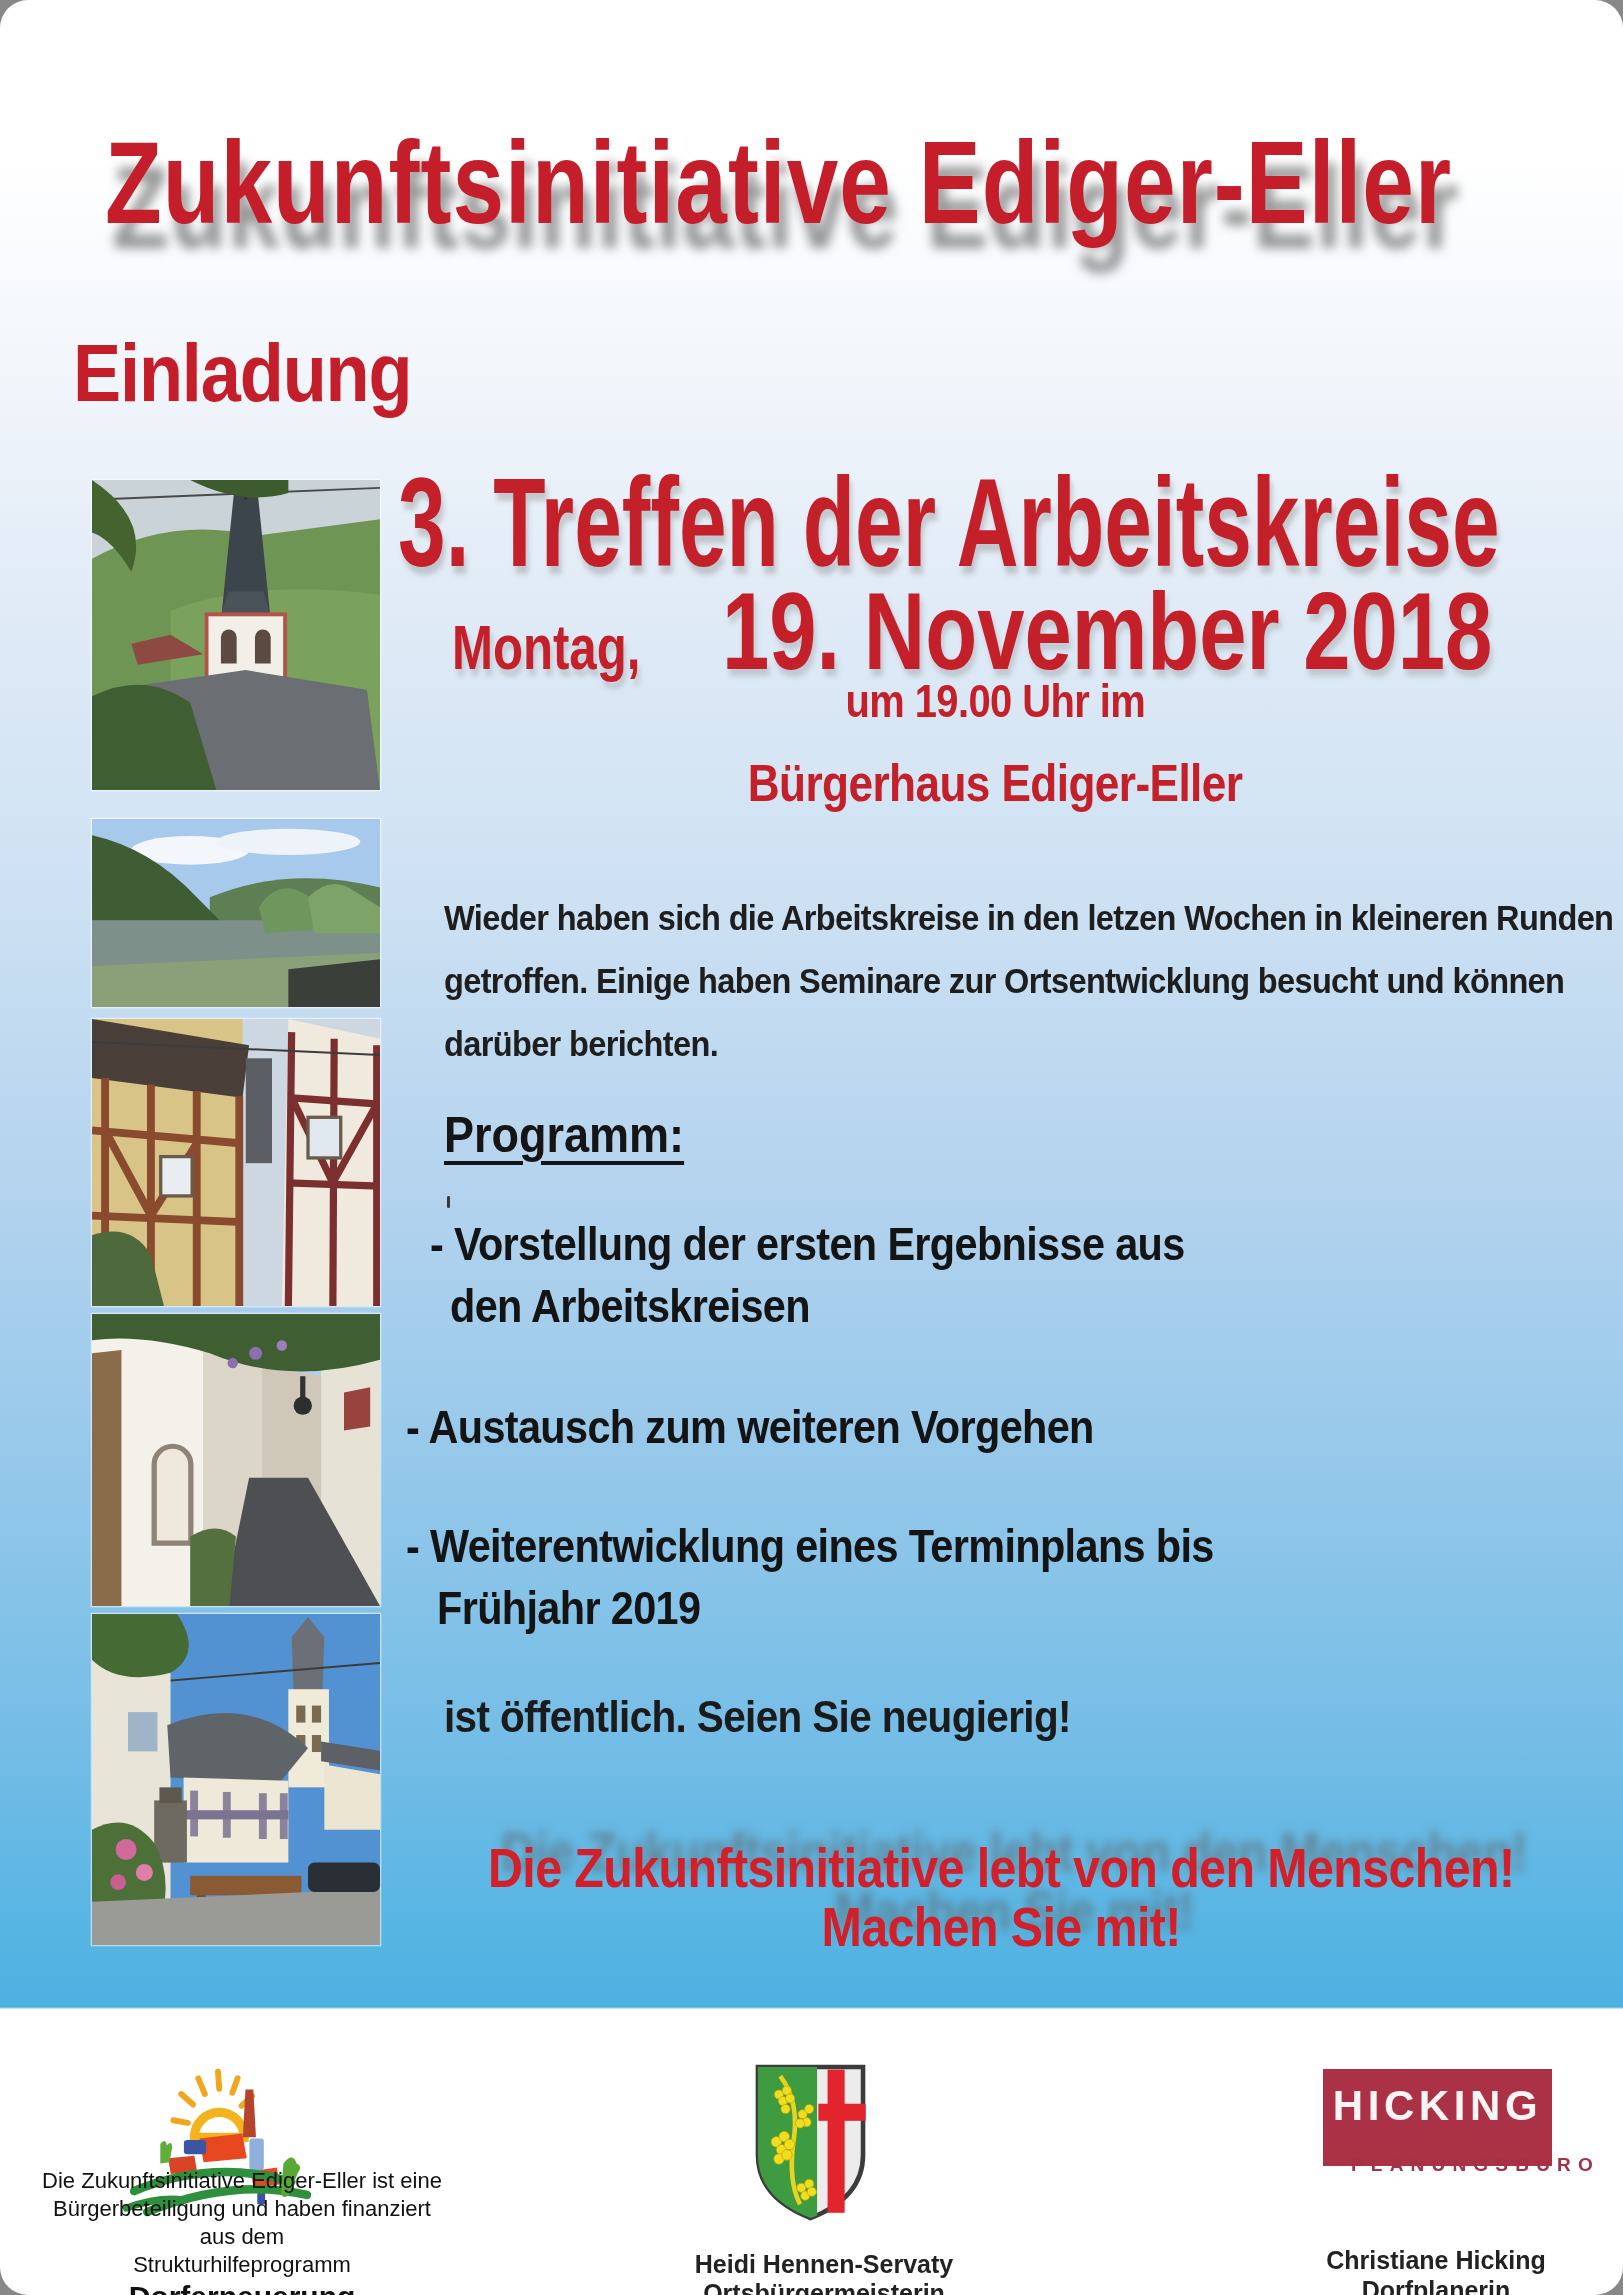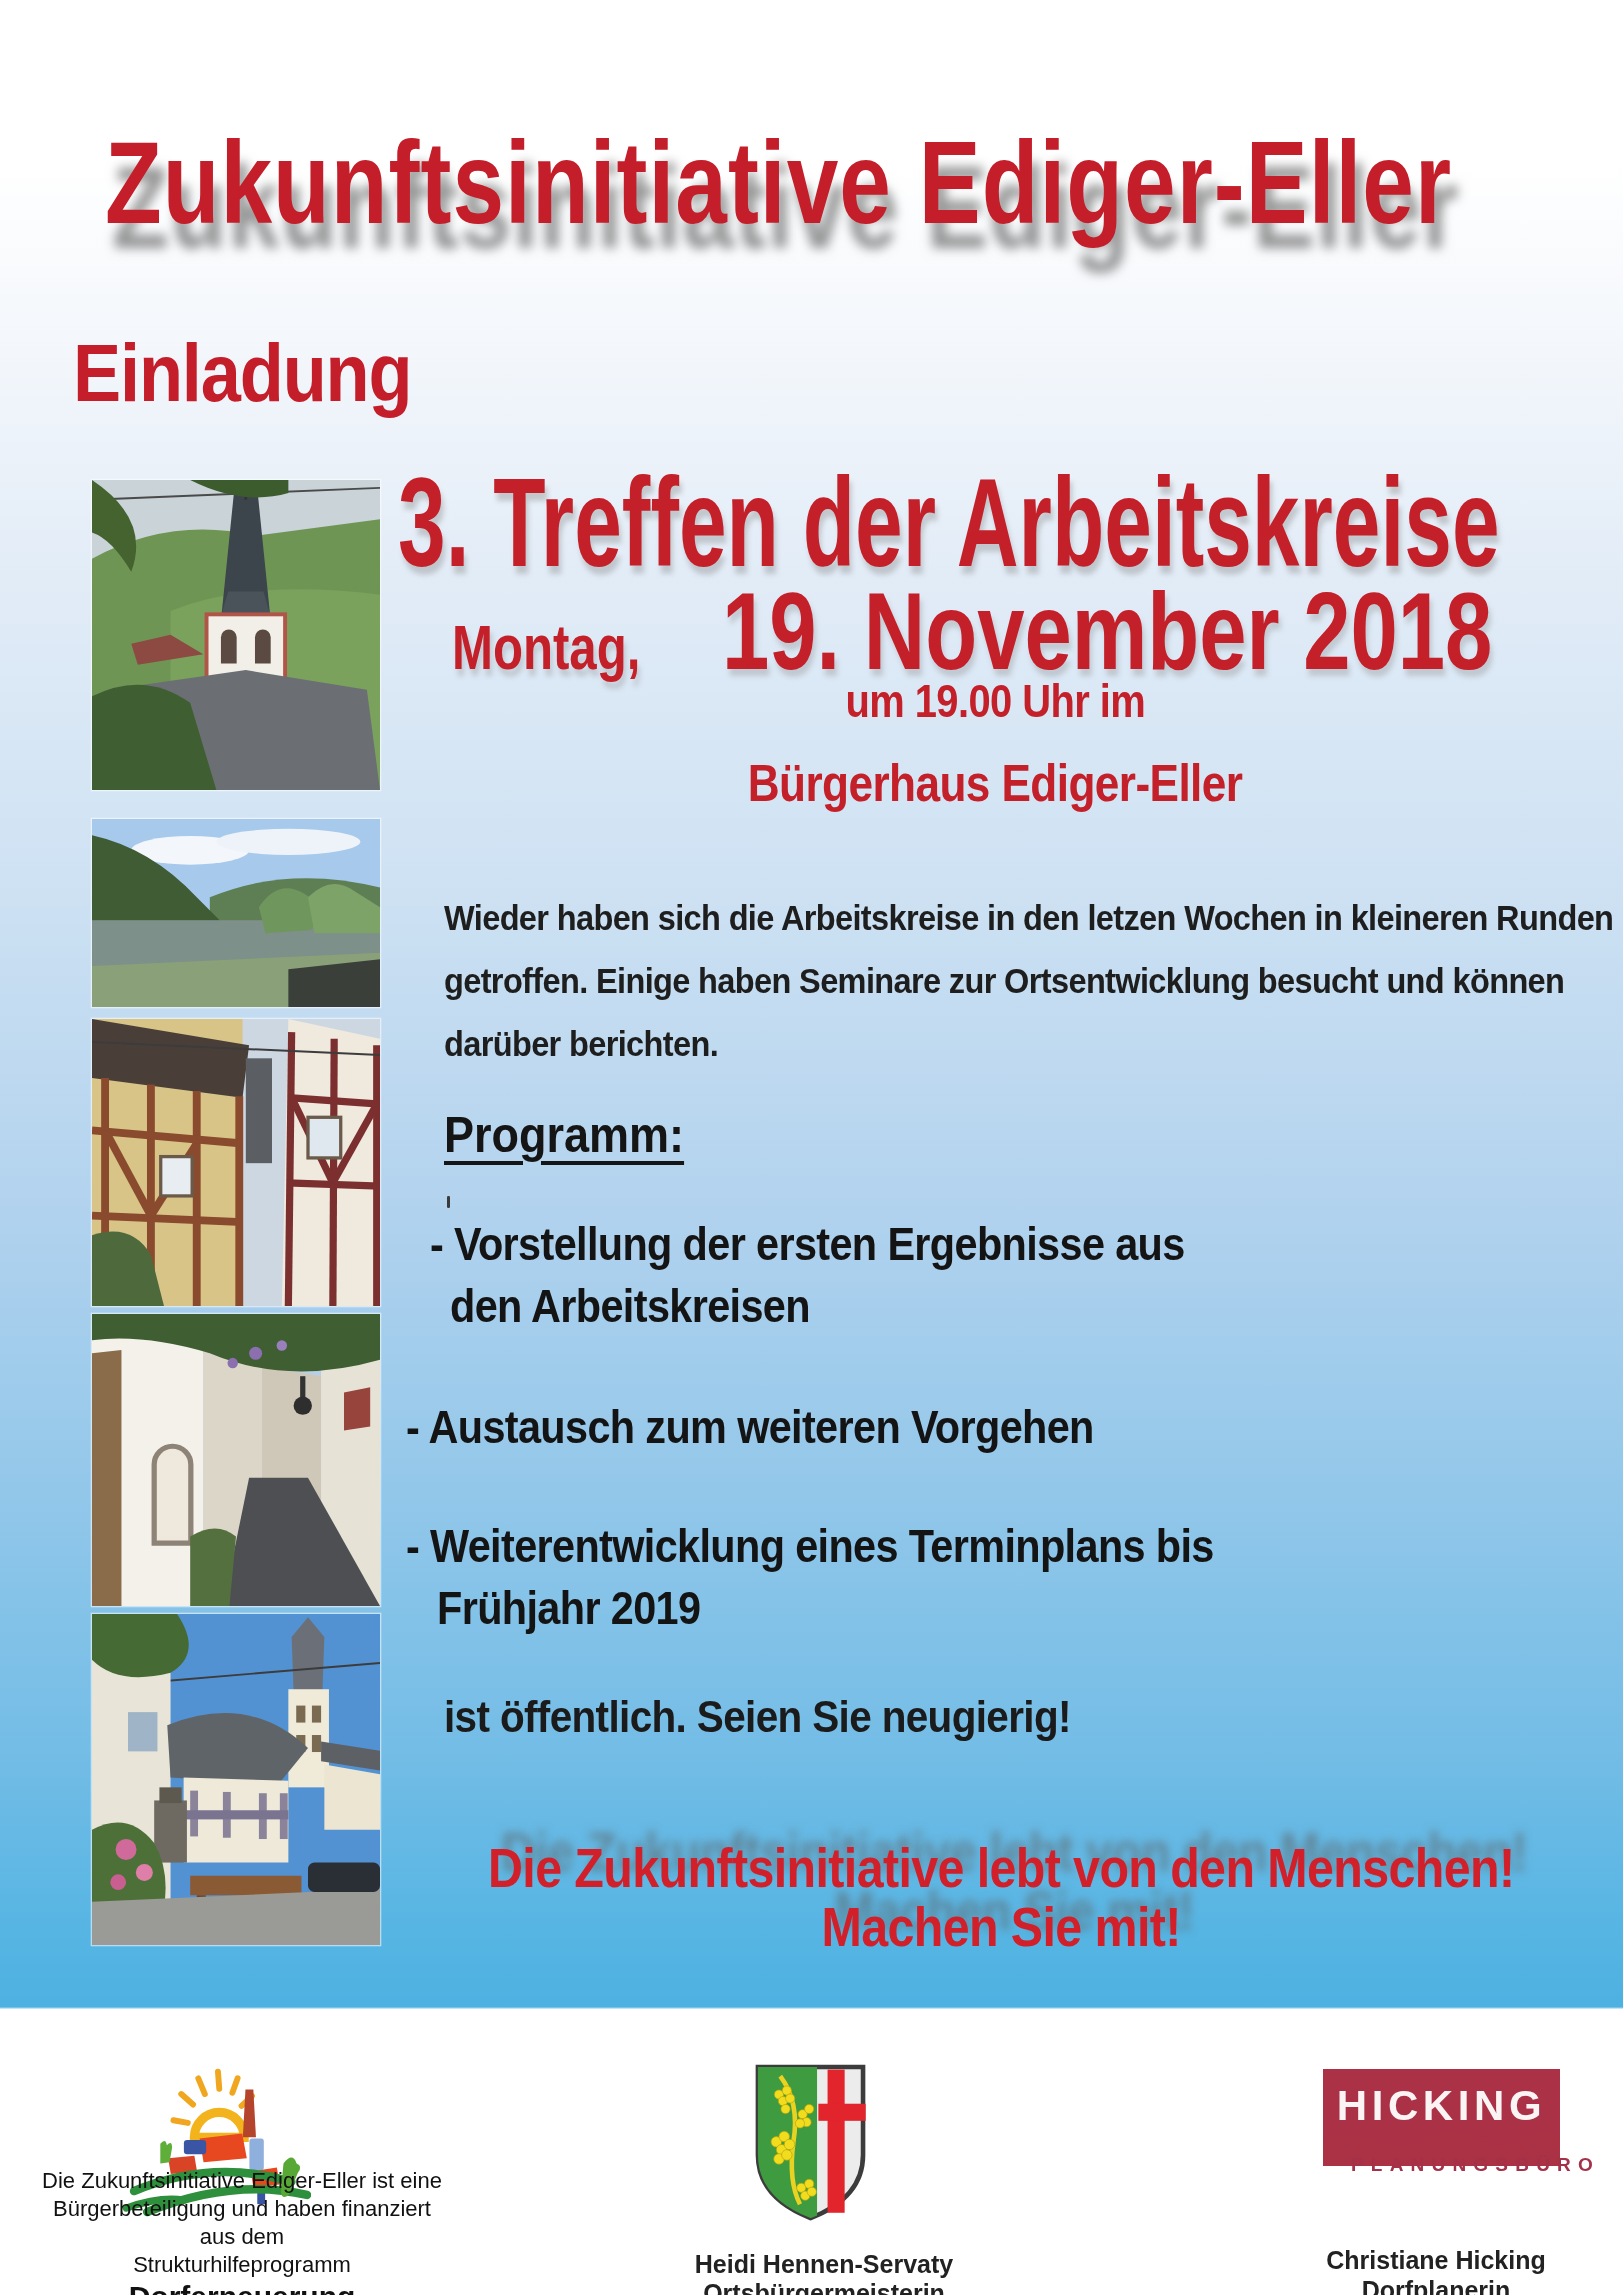--- a/index.html
+++ b/index.html
@@ -6,20 +6,21 @@
   .poster{
     position:relative;width:1623px;height:2295px;overflow:hidden;
     font-family:"Liberation Sans",sans-serif;
     background:linear-gradient(180deg,
       #ffffff 0%, #ffffff 7%,
       #f2f6fb 16%, #e2ecf7 25%,
       #cfe2f3 38%, #b3d3ee 52%,
       #95c8ea 64%, #74bde6 76%,
       #57b5e3 84%, #4db1e1 87.45%,
       #ffffff 87.55%, #ffffff 100%);
+    border-radius:28px;
   }
   .abs{position:absolute;}
   .cond{display:inline-block;transform-origin:left center;white-space:nowrap;}
   .cond-c{display:inline-block;transform-origin:center center;white-space:nowrap;}
 
   .main-title{
     left:105px;top:116px;
     font-size:116px;font-weight:bold;color:#c41e2a;letter-spacing:1.3px;
     text-shadow:9.2px 25px 11.8px rgba(115,115,115,.75);
   }
@@ -93,21 +94,21 @@
   .funding-text .big{font-size:30px;font-weight:bold;line-height:35px;}
   .mayor-block{left:667px;width:314px;text-align:center;color:#222;font-weight:bold;font-size:25px;}
   .mayor-name{top:2250px;}
   .mayor-role{top:2279px;}
   .planner-block{left:1279px;width:314px;text-align:center;color:#222;font-weight:bold;font-size:25px;}
   .planner-name{top:2246px;}
   .planner-role{top:2276px;}
 
   .hicking-box{
     left:1323px;top:2069px;width:229px;height:97px;background:#ab3246;
-    overflow:hidden;text-align:center;padding-left:8px;
+    overflow:hidden;text-align:center;
   }
   .hicking-text{
     position:absolute;left:0;right:0;top:13px;
     font-size:42px;font-weight:bold;letter-spacing:4.6px;color:rgba(255,255,255,.95);
   }
   .hicking-wave{position:absolute;left:0;bottom:0;width:100%;height:42px;}
   .planungsbuero{left:1323px;width:229px;top:2154px;text-align:center;
     font-size:19px;font-weight:600;letter-spacing:7.2px;color:#a43147;margin-left:28px;}
 </style>
 </head>

